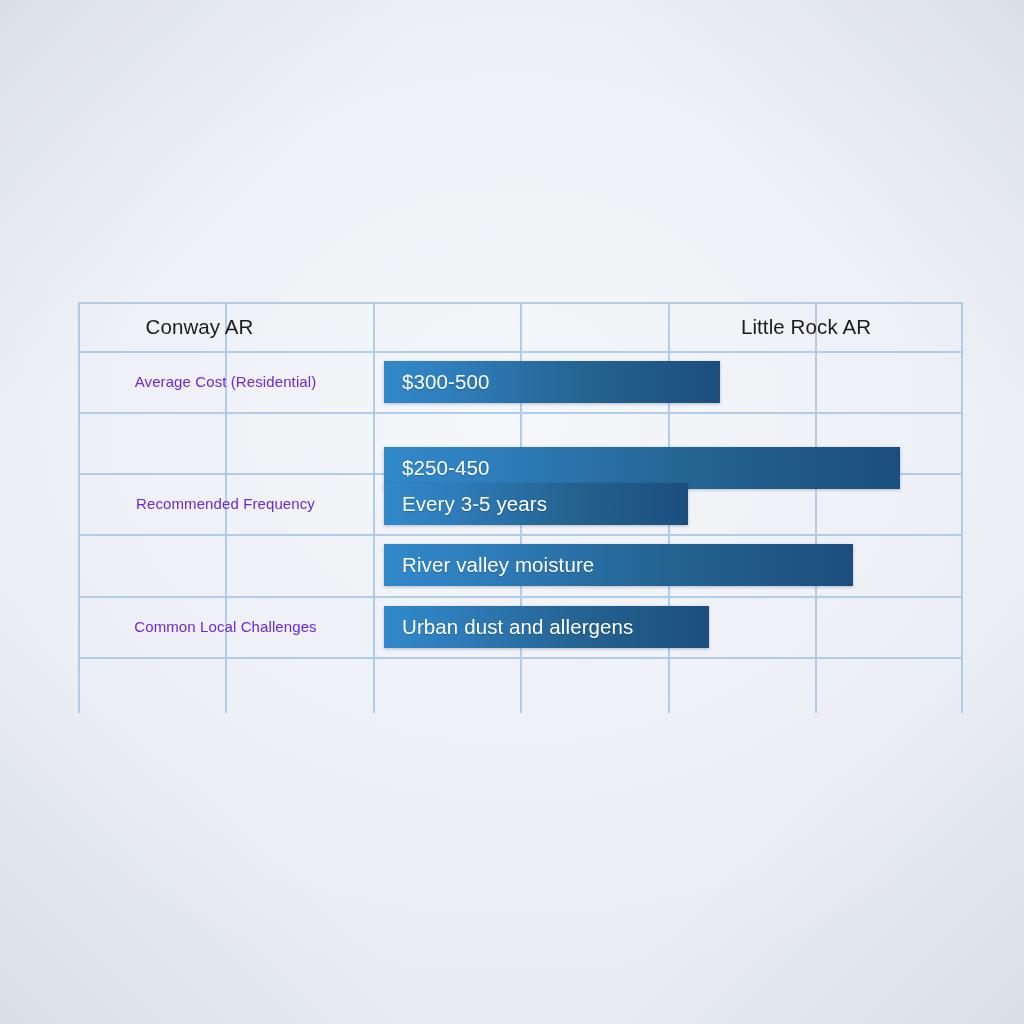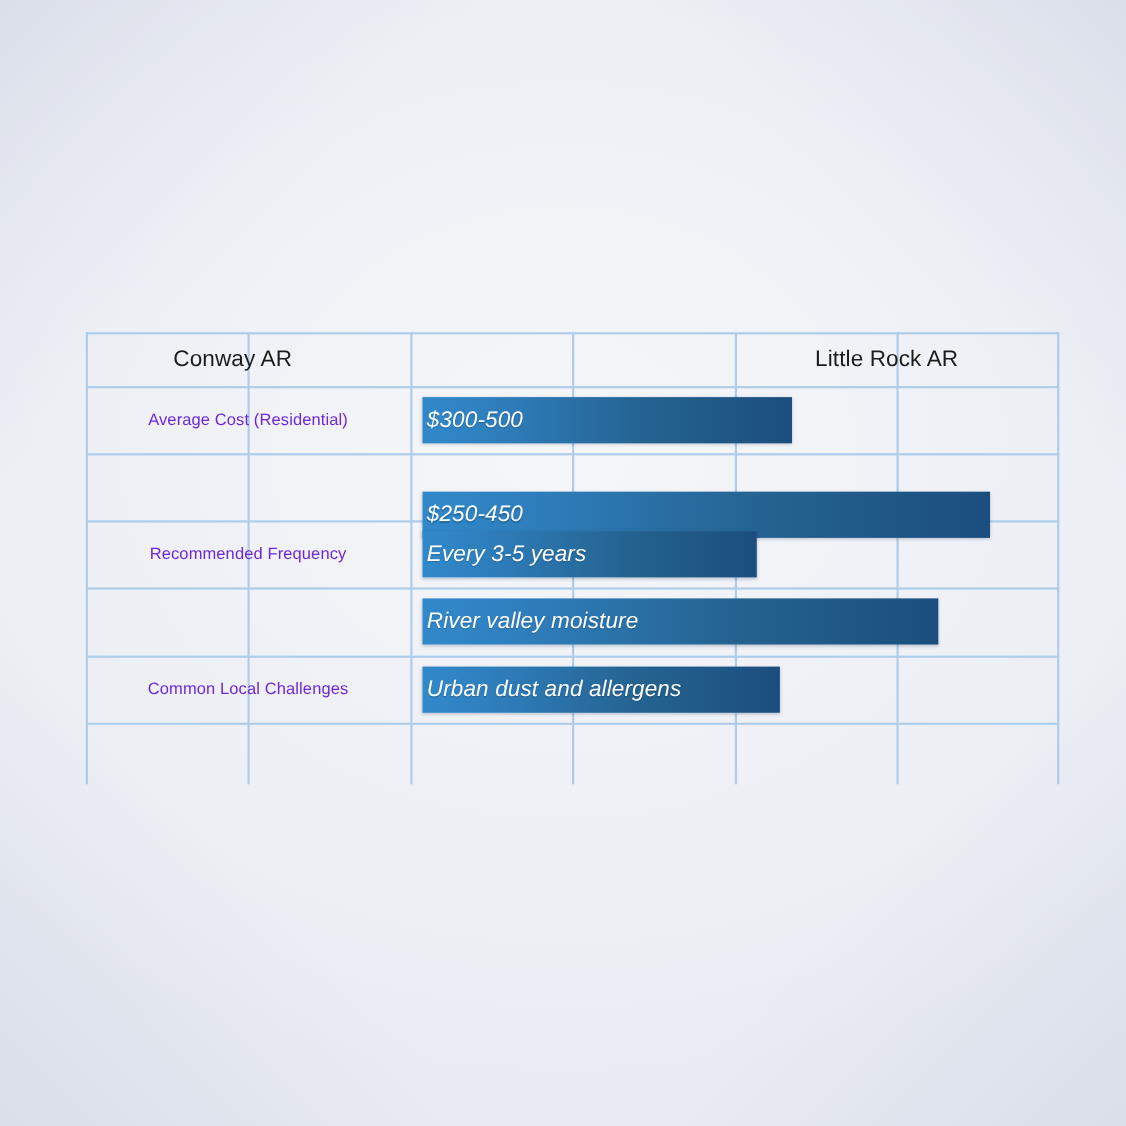--- a/index.html
+++ b/index.html
@@ -81,22 +81,21 @@
 
   
   .bar {
     position: absolute;
     height: 42px;
     background: linear-gradient(90deg, #3189c9 0%, #2f7fbe 18%, #24628f 62%, #1b4e7e 100%);
     box-shadow: 0 1px 3px rgba(20,50,90,0.28);
     display: flex;
     align-items: center;
     box-sizing: border-box;
-    padding-left: 4px;
-    font-style: italic;
+    padding-left: 18px;
   }
   .bar-label {
     color: #ffffff;
     font-size: 20.5px;
     letter-spacing: 0.1px;
     white-space: nowrap;
     text-shadow: 0 1px 1px rgba(10,40,70,0.30);
   }
 </style>
 </head>
@@ -115,21 +114,21 @@
   <div class="vline" style="left:883px;"></div>
 
   <div class="hline" style="top:0px;"></div>
   <div class="hline" style="top:49px;"></div>
   <div class="hline" style="top:110px;"></div>
   <div class="hline" style="top:171px;"></div>
   <div class="hline" style="top:232px;"></div>
   <div class="hline" style="top:294px;"></div>
   <div class="hline" style="top:355px;"></div>
 
-  <div class="hdr-cell" style="left:12px;   width:243px;">Conway AR</div>
+  <div class="hdr-cell" style="left:0px;   width:243px;">Conway AR</div>
   <div class="hdr-cell" style="left:590px; width:276px;">Little Rock AR</div>
 
   <div class="row-label" style="top:49px;">Average Cost (Residential)</div>
   <div class="row-label" style="top:110px;"></div>
   <div class="row-label" style="top:171px;">Recommended Frequency</div>
   <div class="row-label" style="top:232px;"></div>
   <div class="row-label" style="top:294px;">Common Local Challenges</div>
   <div class="row-label" style="top:355px;"></div>
 
   <div class="bar" style="left:306px; top:59px;  width:336px;">

